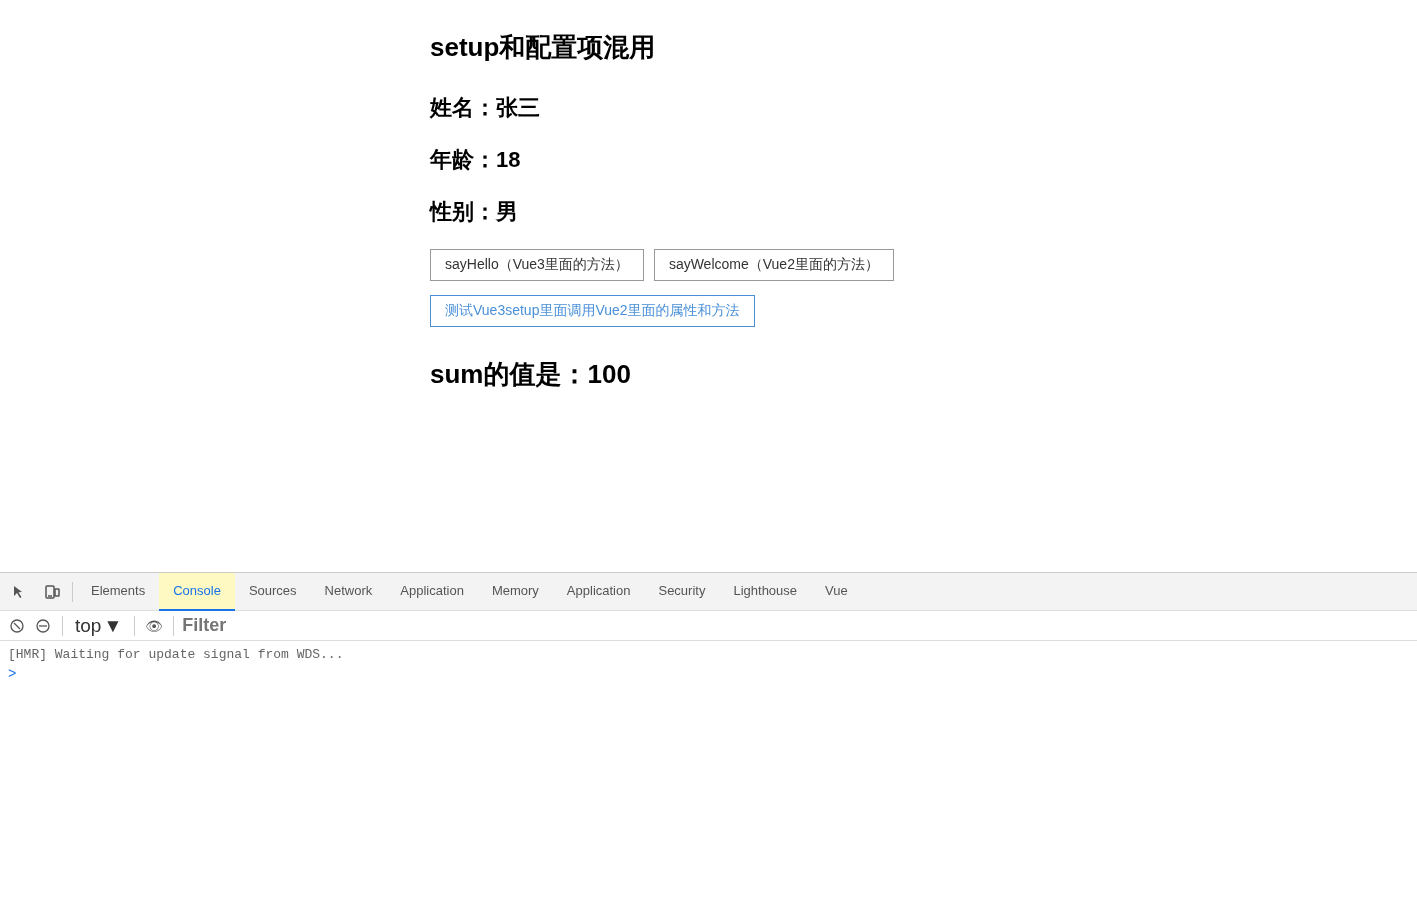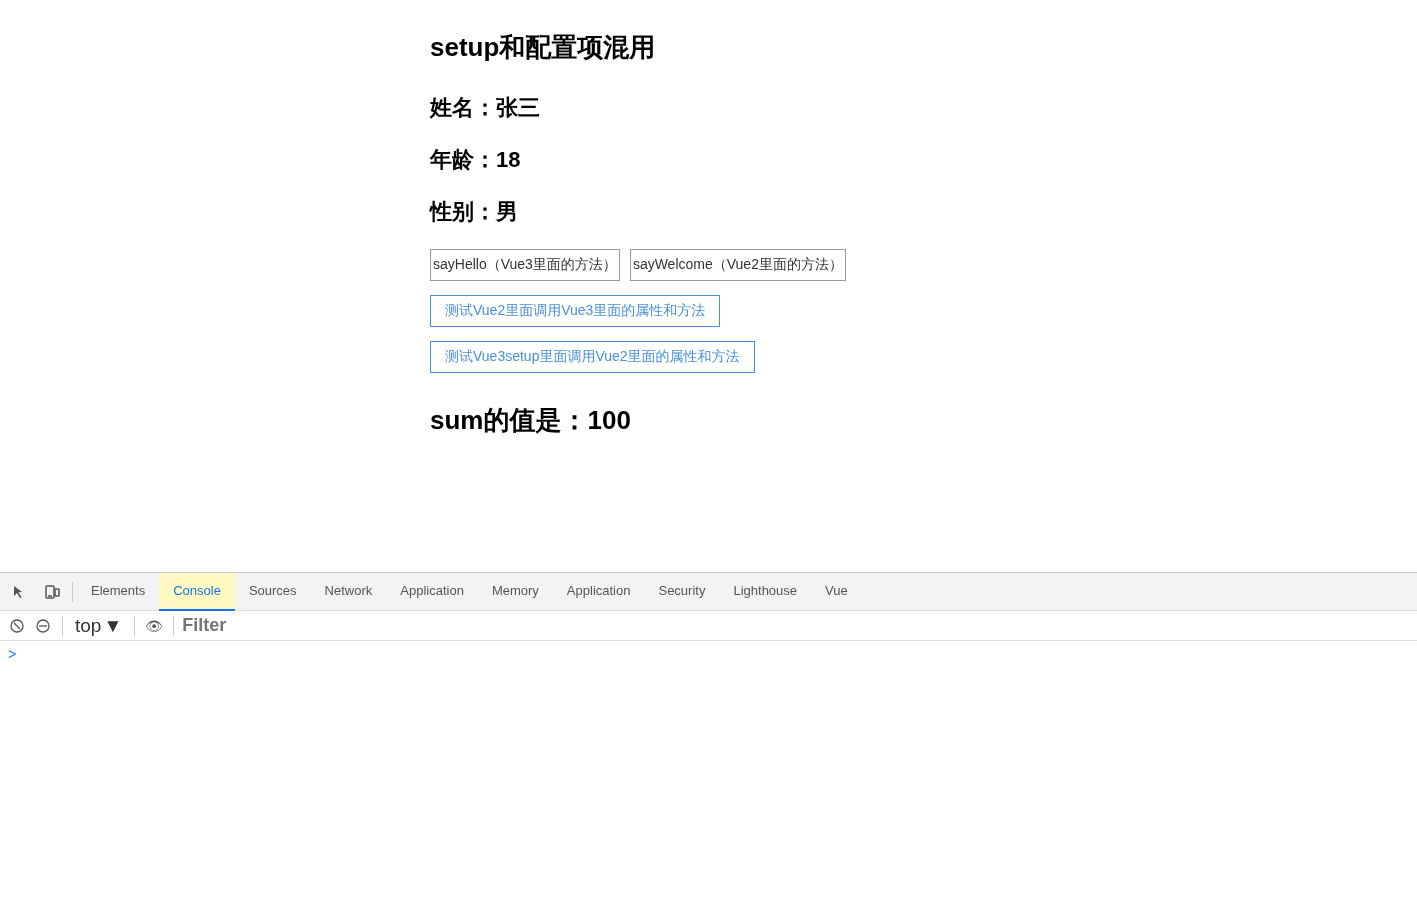--- a/index.html
+++ b/index.html
@@ -29,21 +29,21 @@
 
     .buttons-row {
       display: flex;
       gap: 10px;
       margin-bottom: 14px;
     }
 
     .btn {
       border: 1px solid #999;
       background: #fff;
-      padding: 6px 2px;
+      padding: 6px 14px;
       font-size: 14px;
       cursor: pointer;
       color: #333;
     }
 
     .btn-blue {
       border: 1px solid #4a90d9;
       background: #fff;
       padding: 6px 14px;
       font-size: 14px;
@@ -212,23 +212,20 @@
   <div class="page-title">setup和配置项混用</div>
   <div class="info-line">姓名：张三</div>
   <div class="info-line">年龄：18</div>
   <div class="info-line">性别：男</div>
 
   <div class="buttons-row">
     <button class="btn">sayHello（Vue3里面的方法）</button>
     <button class="btn">sayWelcome（Vue2里面的方法）</button>
   </div>
 
-  <div class="buttons-row">
-    <button class="btn-blue">测试Vue2里面调用Vue3里面的属性和方法</button>
-  </div>
 
   <div class="buttons-row">
     <button class="btn-blue">测试Vue3setup里面调用Vue2里面的属性和方法</button>
   </div>
 
   <div class="sum-line">sum的值是：100</div>
 </div>
 
 <div class="watermark">@稀土掘金技术社区</div>
 
@@ -302,16 +299,19 @@
     </div>
     <div class="devtools-sep"></div>
     <button class="console-icon-btn" title="Show network messages">
       👁
     </button>
     <div class="devtools-sep"></div>
     <input class="console-filter-input" type="text" placeholder="Filter" style="">
   </div>
 
   <div class="devtools-console-output">
+    <div class="console-log-line">
+      <span class="console-log-text">[HMR] Waiting for update signal from WDS...</span>
+    </div>
     <div class="console-prompt">&gt;</div>
   </div>
 
 </div>
 
 </body></html>

